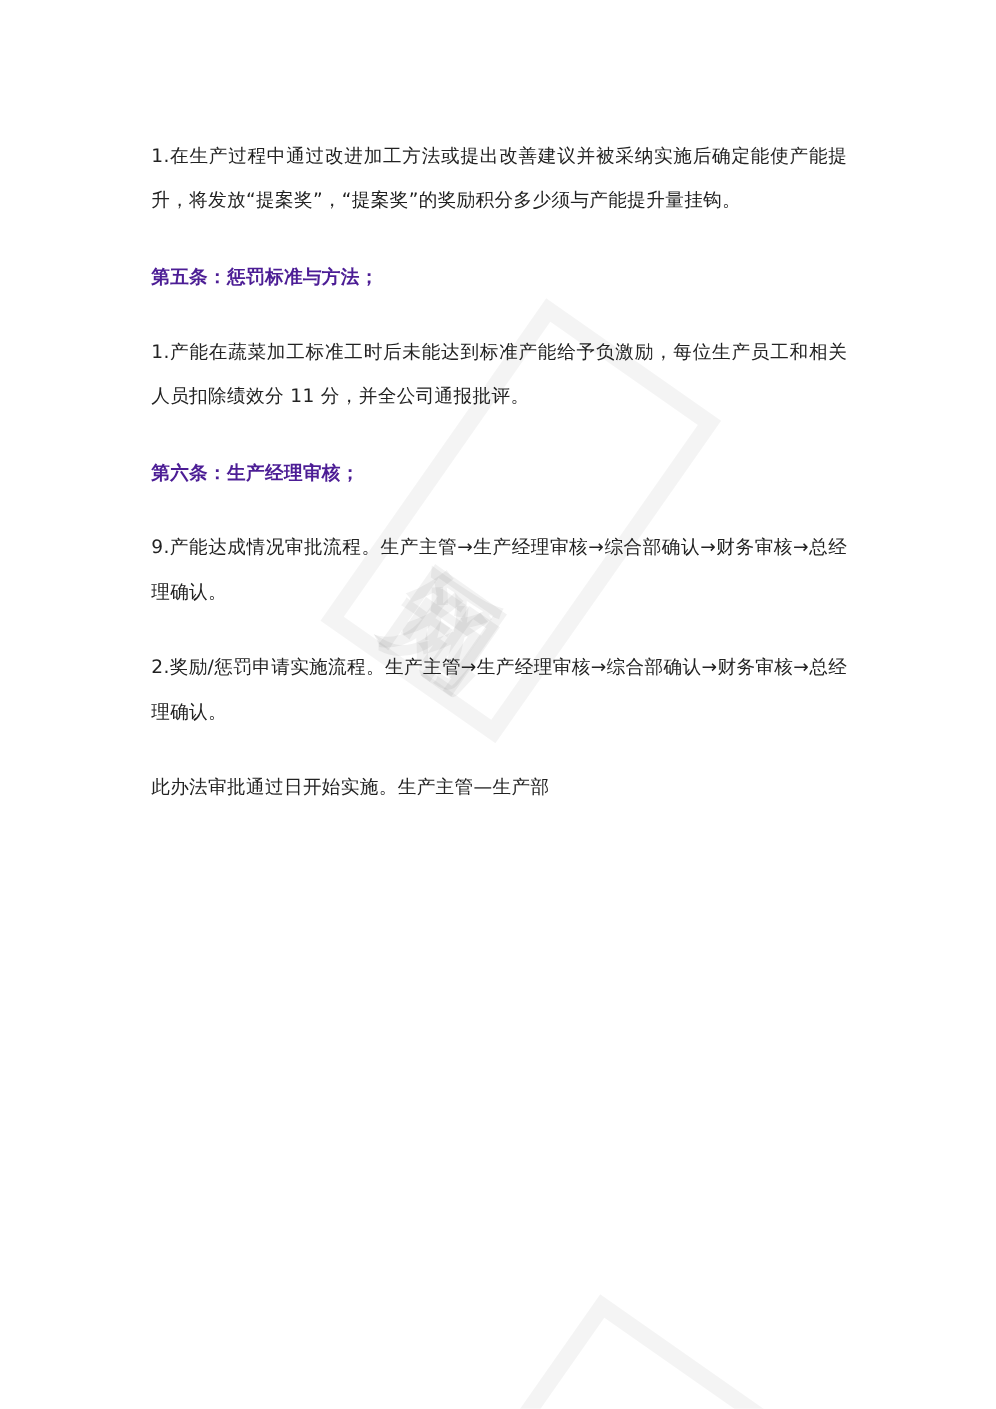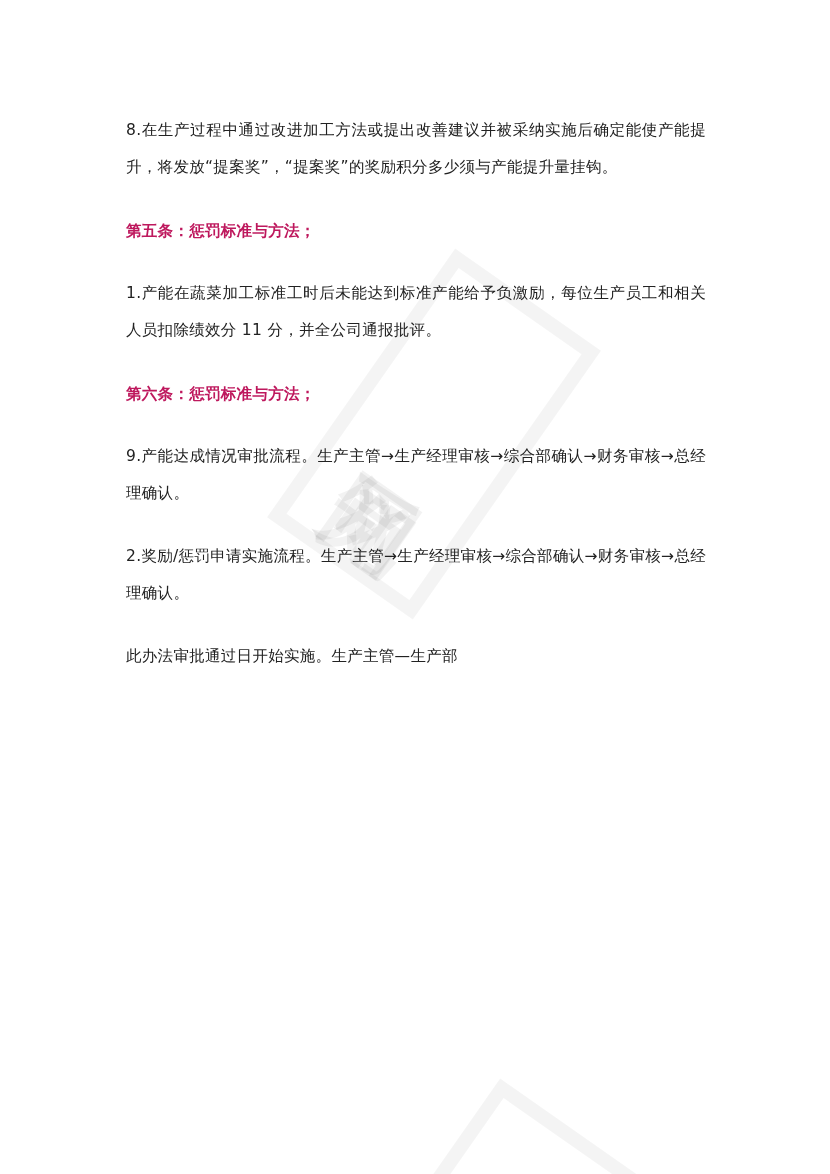--- a/index.html
+++ b/index.html
@@ -57,44 +57,44 @@
       letter-spacing: 0.3px;
       text-align: justify;
     }
     .heading {
       font-size: 15.5px;
       font-weight: bold;
       line-height: 37px;
       margin: 0 0 26px 0;
       letter-spacing: 0.3px;
       font-family: "DejaVu Serif", "Liberation Serif", serif;
-      color: #be185d;
+      color: #4c1d95;
     }
   </style>
 </head>
 <body>
 
 <div class="page">
 
   <div class="watermark wm1">
     <span>觅知网</span>
   </div>
   <div class="watermark wm2">
     
   </div>
 
   <div class="content">
-    <p class="para">8.在生产过程中通过改进加工方法或提出改善建议并被采纳实施后确定能使产能提升，将发放“提案奖”，“提案奖”的奖励积分多少须与产能提升量挂钩。</p>
+    <p class="para">1.在生产过程中通过改进加工方法或提出改善建议并被采纳实施后确定能使产能提升，将发放“提案奖”，“提案奖”的奖励积分多少须与产能提升量挂钩。</p>
 
     <h3 class="heading">第五条：惩罚标准与方法；</h3>
 
     <p class="para">1.产能在蔬菜加工标准工时后未能达到标准产能给予负激励，每位生产员工和相关人员扣除绩效分 11 分，并全公司通报批评。</p>
 
 
-    <h3 class="heading">第六条：惩罚标准与方法；</h3>
+    <h3 class="heading">第六条：生产经理审核；</h3>
 
     <p class="para">9.产能达成情况审批流程。生产主管→生产经理审核→综合部确认→财务审核→总经理确认。</p>
 
     <p class="para">2.奖励/惩罚申请实施流程。生产主管→生产经理审核→综合部确认→财务审核→总经理确认。</p>
 
 
     <p class="para">此办法审批通过日开始实施。生产主管—生产部</p>
   </div>
 </div>
 

